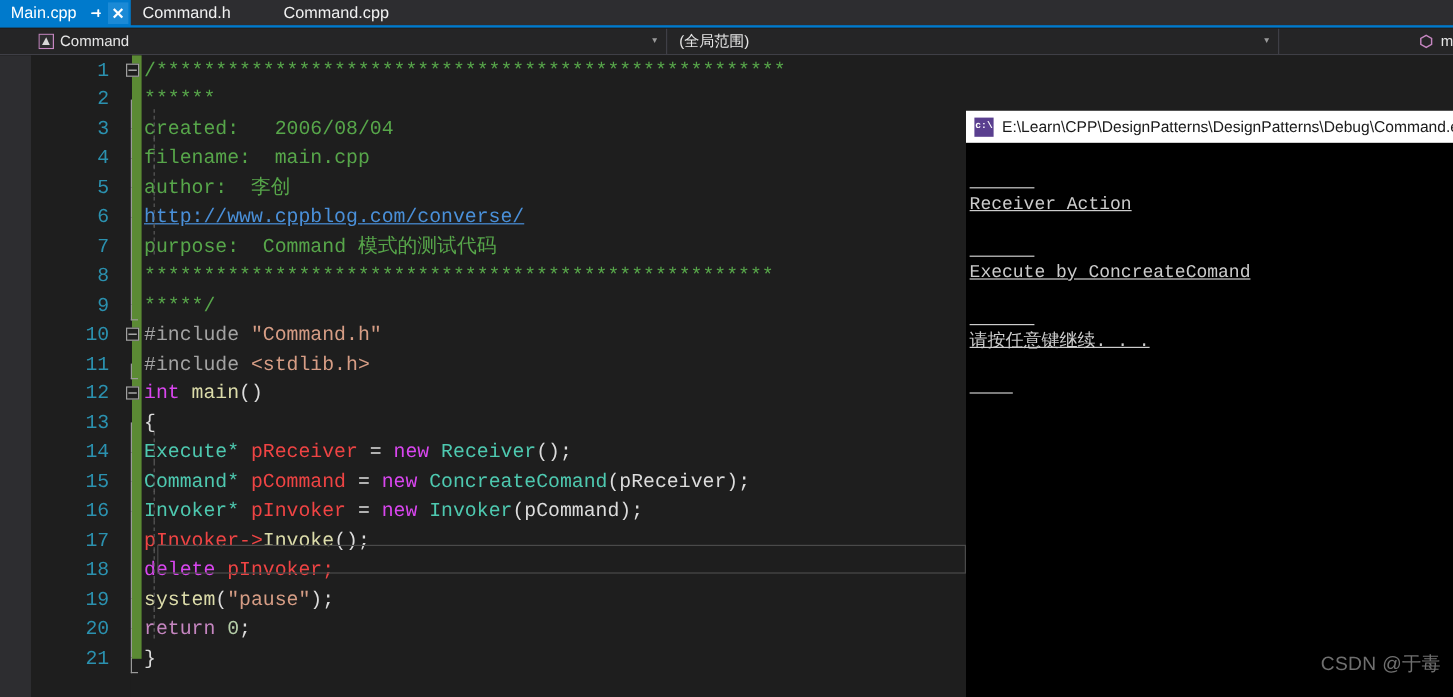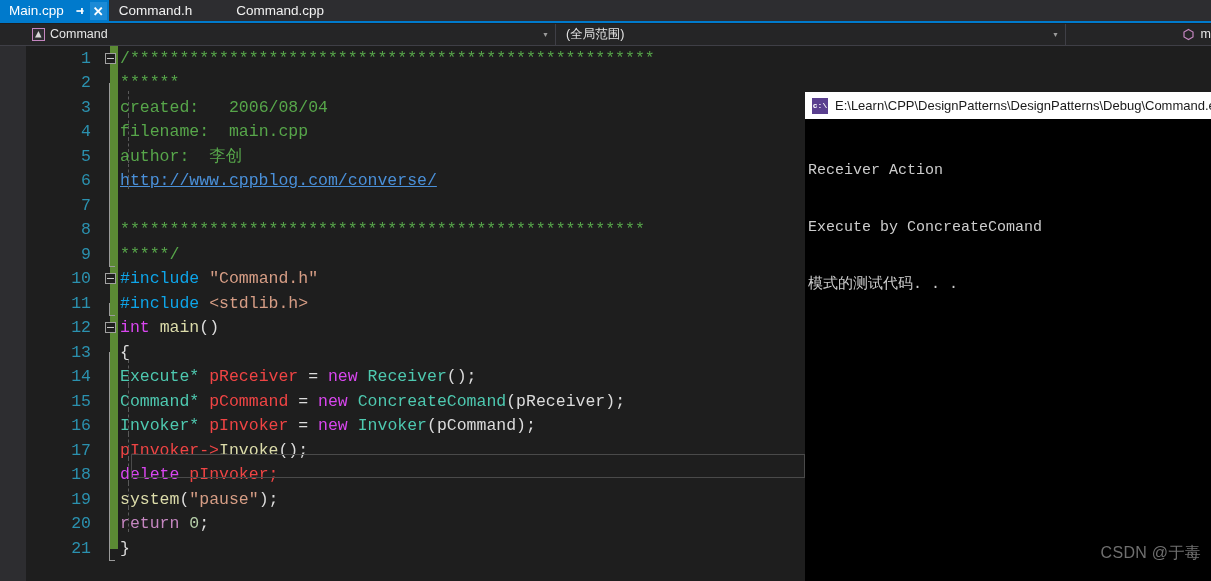--- a/index.html
+++ b/index.html
@@ -106,21 +106,21 @@
   .code{flex:1;padding-left:0;}
   .ind{position:relative;}
   .ind::before{
     content:"";position:absolute;left:8px;top:-7px;height:25px;width:0;
     border-left:1px dashed #5a5a5a;
   }
 
   
   .c-com{color:#57a64a;}
   .c-link{color:#4a90d9;text-decoration:underline;}
-  .c-pre{color:#0ea5e9;}
+  .c-pre{color:#a3a3a3;}
   .c-str{color:#d69d85;}
   .c-kw{color:#d946ef;}
   .c-type{color:#4ec9b0;}
   .c-fn{color:#dcdcaa;}
   .c-id{color:#ef4444;}
   .c-num{color:#b5cea8;}
   .c-ctl{color:#c586c0;}
   .c-punct{color:#dcdcdc;}
 
   .curline{
@@ -142,21 +142,21 @@
     display:flex;align-items:center;justify-content:center;
     color:#ffffff;font-size:8px;font-family:"Liberation Mono",monospace;
     font-weight:700;line-height:16px;
   }
   .console-title-text{
     font-size:13px;color:#1a1a1a;white-space:nowrap;overflow:hidden;
   }
   .console-body{
     padding:4px 0 0 3px;
     font-family:"Liberation Mono","DejaVu Sans Mono",monospace;
-    font-size:15px;line-height:19px;color:#cccccc;white-space:pre;
+    font-size:15px;line-height:19px;color:#cccccc;white-space:pre;text-decoration:underline;
   }
 
   .watermark{
     position:absolute;right:10px;bottom:8px;
     font-size:16px;color:#6f6f6f;font-family:"Liberation Sans",sans-serif;
     letter-spacing:.3px;
   }
 </style>
 </head>
 <body>
@@ -251,20 +251,21 @@
 
       <div class="line">
         <span class="lineno">6</span>
         <span class="glyph"><span class="vbar"></span></span>
         <span class="code ind"><span class="c-link">http://www.cppblog.com/converse/</span></span>
       </div>
 
       <div class="line">
         <span class="lineno">7</span>
         <span class="glyph"><span class="vbar"></span></span>
+        <span class="code ind"><span class="c-com">purpose:</span><span class="c-com">  </span><span class="c-com">Command 模式的测试代码</span></span>
       </div>
 
       <div class="line">
         <span class="lineno">8</span>
         <span class="glyph"><span class="vbar"></span></span>
         <span class="code c-com">*****************************************************</span>
       </div>
 
       <div class="line">
         <span class="lineno">9</span>
@@ -350,19 +351,19 @@
   </div>
 
   <div class="console">
     <div class="console-title">
       <span class="console-icon">c:\</span>
       <span class="console-title-text">E:\Learn\CPP\DesignPatterns\DesignPatterns\Debug\Command.e</span>
     </div>
     <div class="console-body">
       <div>Receiver Action</div>
       <div>Execute by ConcreateComand</div>
-      <div>模式的测试代码. . .</div>
+      <div>请按任意键继续. . .</div>
     </div>
   </div>
 
   <div class="watermark">CSDN @于毒</div>
 
 </div>
 
 </body></html>

